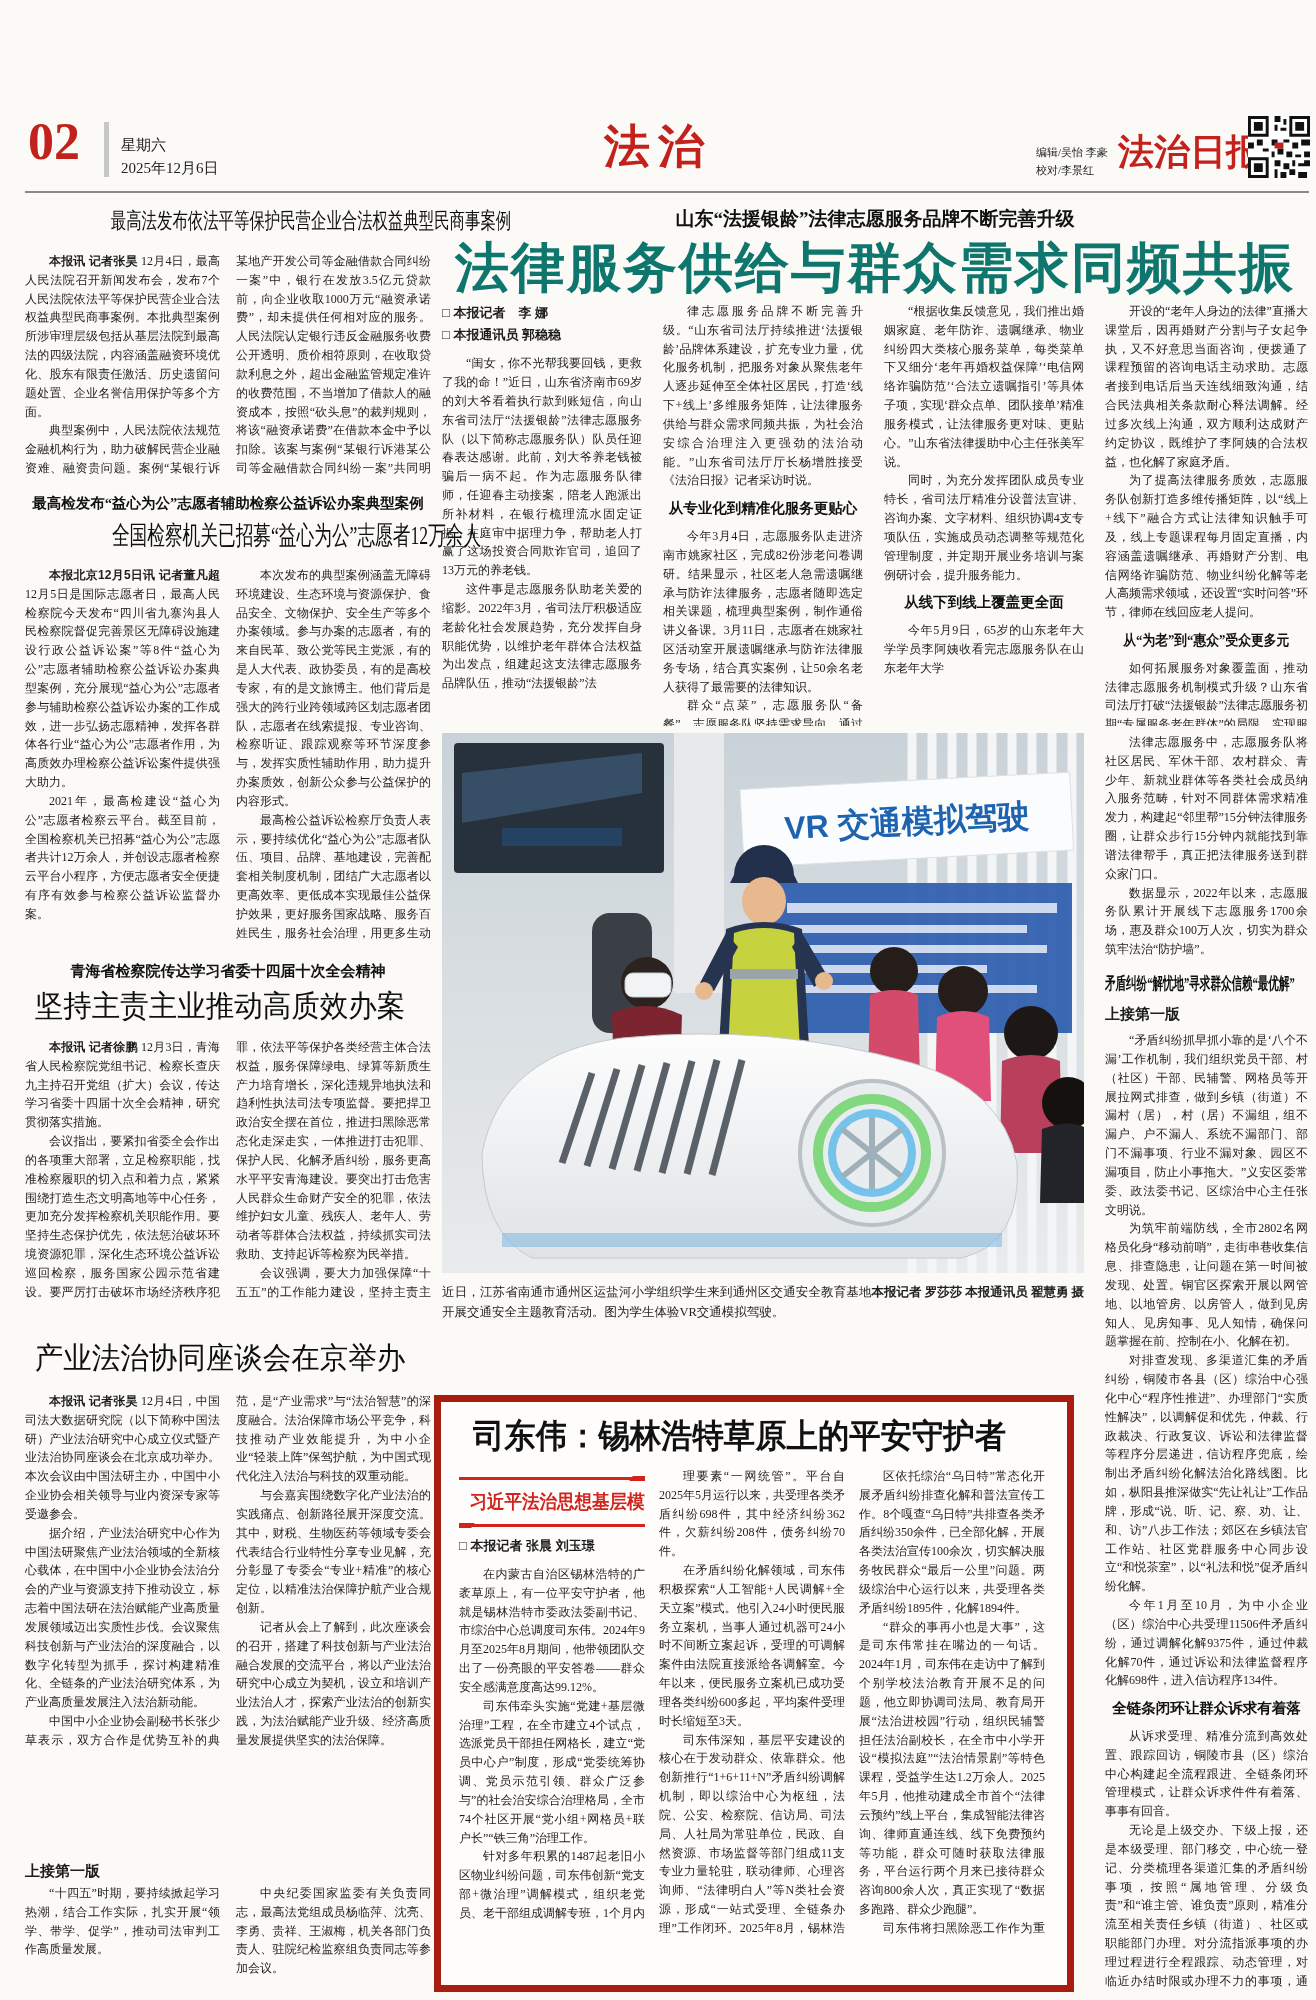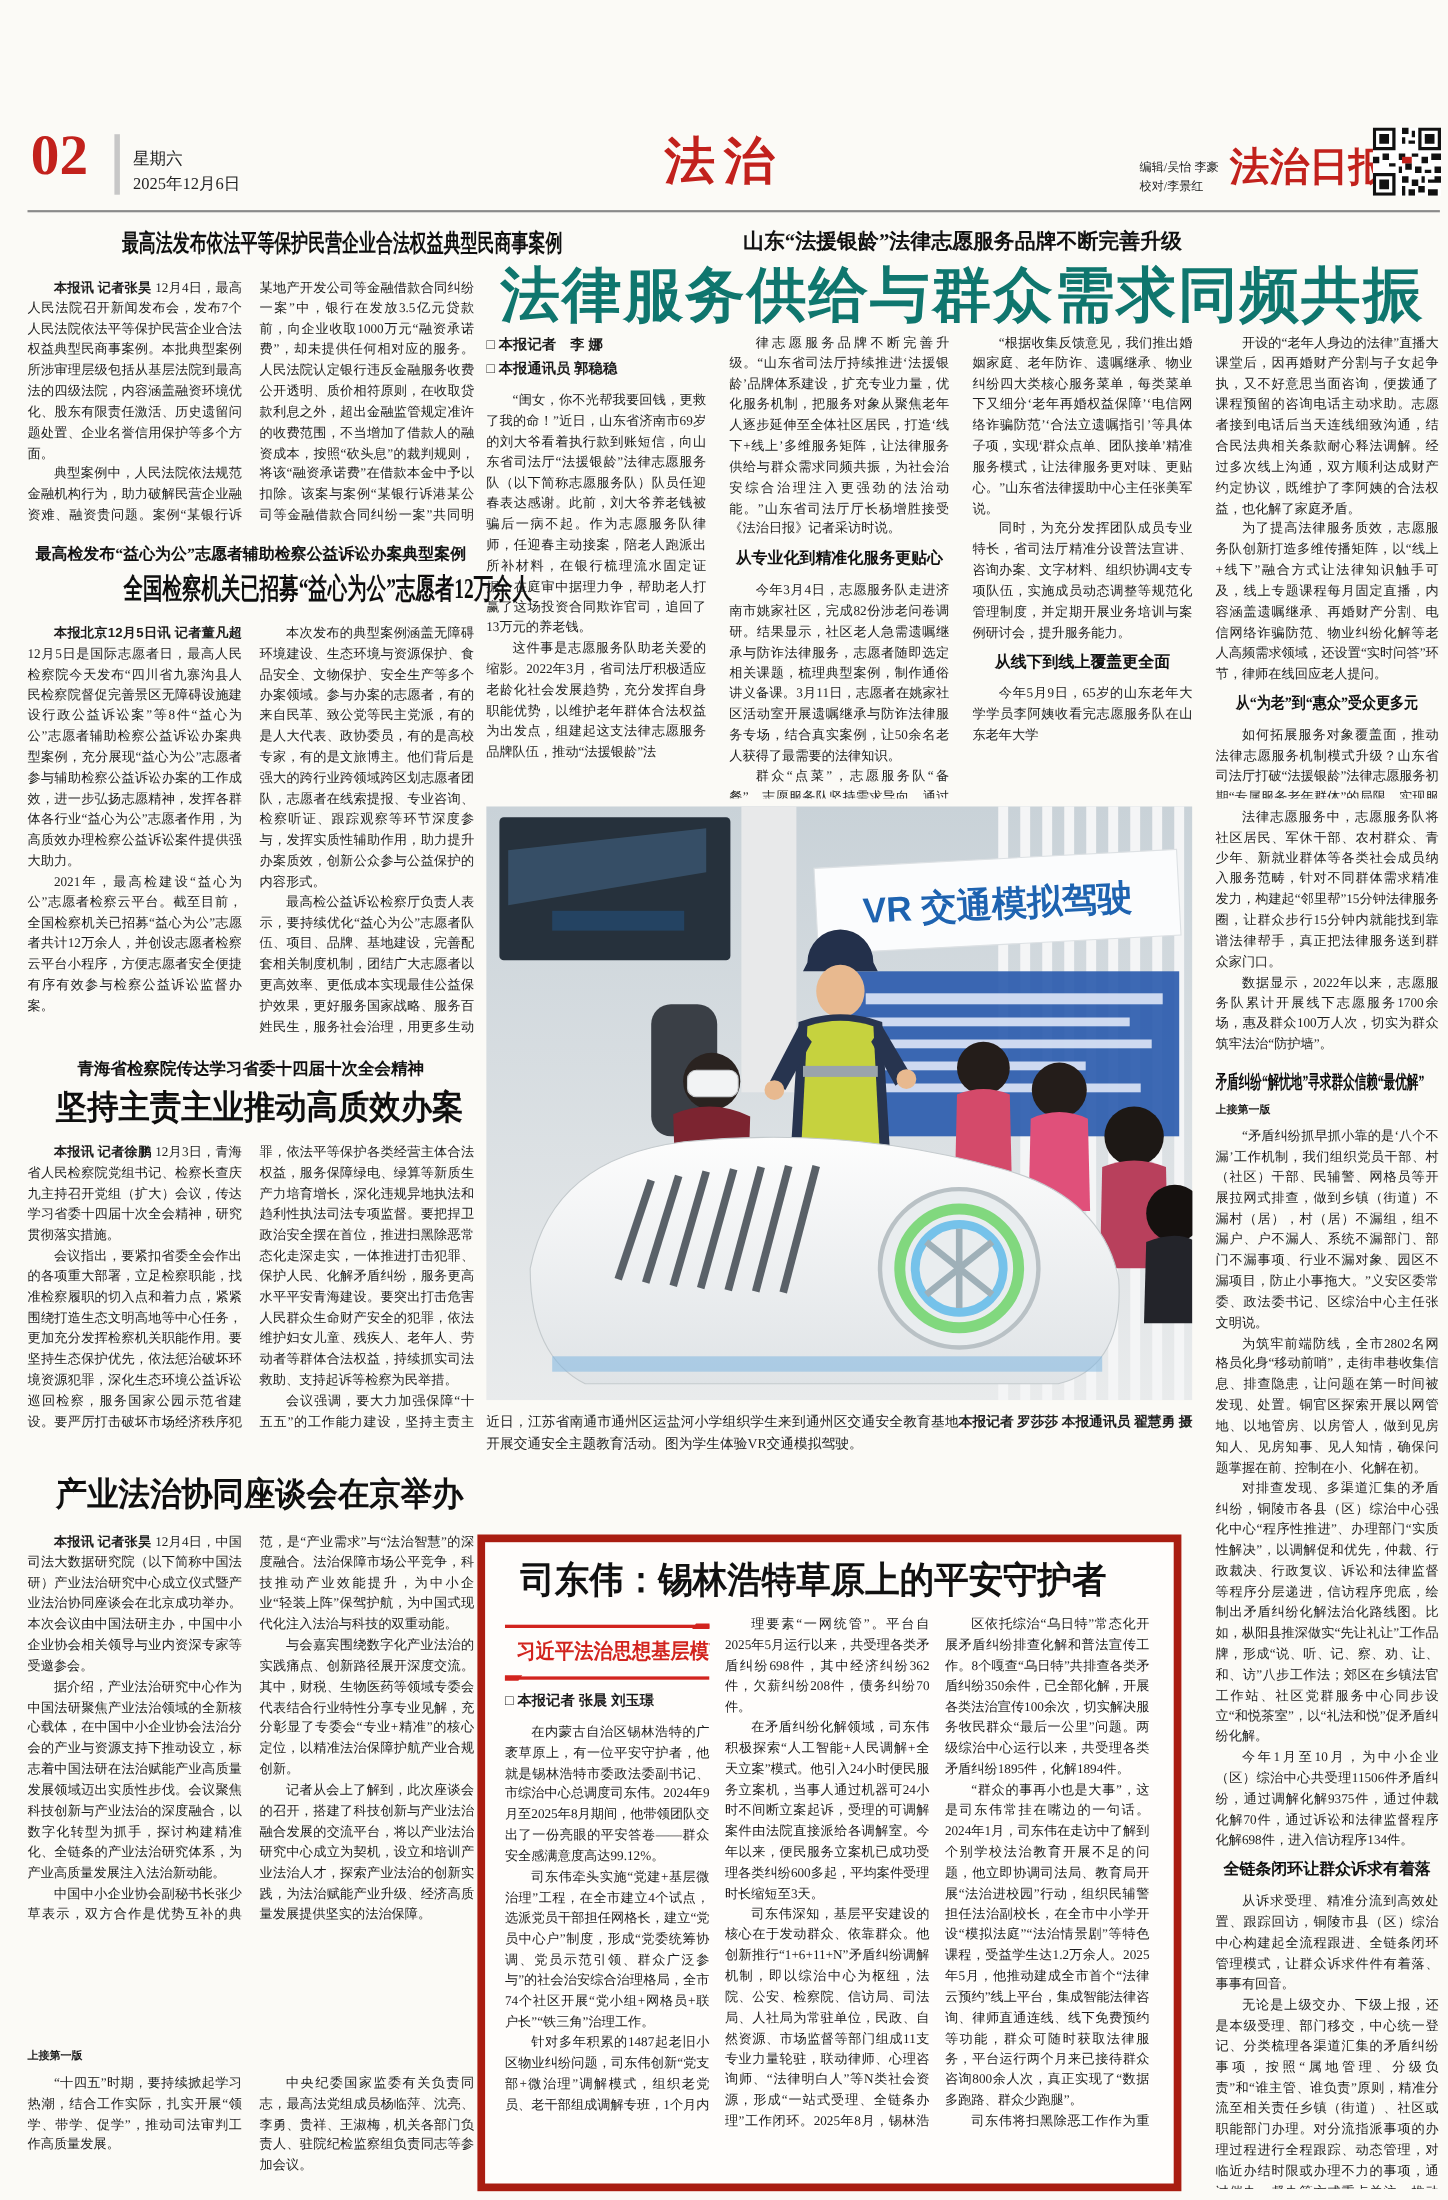--- a/index.html
+++ b/index.html
@@ -16,25 +16,25 @@
             transform:skewX(-4deg) scaleX(.95);transform-origin:left}
   .rule{background:#8a8a8a}
   
   .bt{font-size:12px;line-height:1.57;text-align:justify;color:#1d1d1d;overflow:hidden}
   .bt p{margin:0;text-indent:2em}
   .bt .lead{text-indent:2em}
   .lead b{font-family:"Liberation Sans","DejaVu Sans",sans-serif}
   .cols2{column-count:2;column-gap:16px;height:100%}
   .kicker{font-weight:bold;text-align:center;color:#111}
   .cx{display:inline-block;white-space:nowrap}
-  .hlwrap{text-align:right;color:#0f0f0f;font-weight:bold}
+  .hlwrap{text-align:left;color:#0f0f0f;font-weight:normal}
   .sub{font-weight:bold;text-align:center;font-size:14.5px;margin:7px 0;color:#111;white-space:nowrap}
   .byline{font-weight:bold;font-size:13px;line-height:1.7;margin-bottom:8px;
           font-family:"Liberation Sans","DejaVu Sans",sans-serif}
-  .jumplbl{font-weight:bold;font-size:10px;font-family:"Liberation Sans","DejaVu Sans",sans-serif}
+  .jumplbl{font-weight:bold;font-size:15px;font-family:"Liberation Sans","DejaVu Sans",sans-serif}
   
   .mainhl{font-size:54px;font-weight:900;letter-spacing:2px;color:#0f766e;
           font-family:"Liberation Sans","DejaVu Sans",sans-serif}
   
   .cap{font-size:12.5px;line-height:1.6;text-align:justify;color:#222}
   .cap .credit{float:right;font-weight:bold}
   
   .redbox{border:7px solid #a91d11;background:#fffdfb;box-sizing:border-box;padding:12px 18px}
   .rbhl{text-align:left;font-size:33px;font-weight:900;color:#111;
         font-family:"Liberation Serif",serif;white-space:nowrap}

